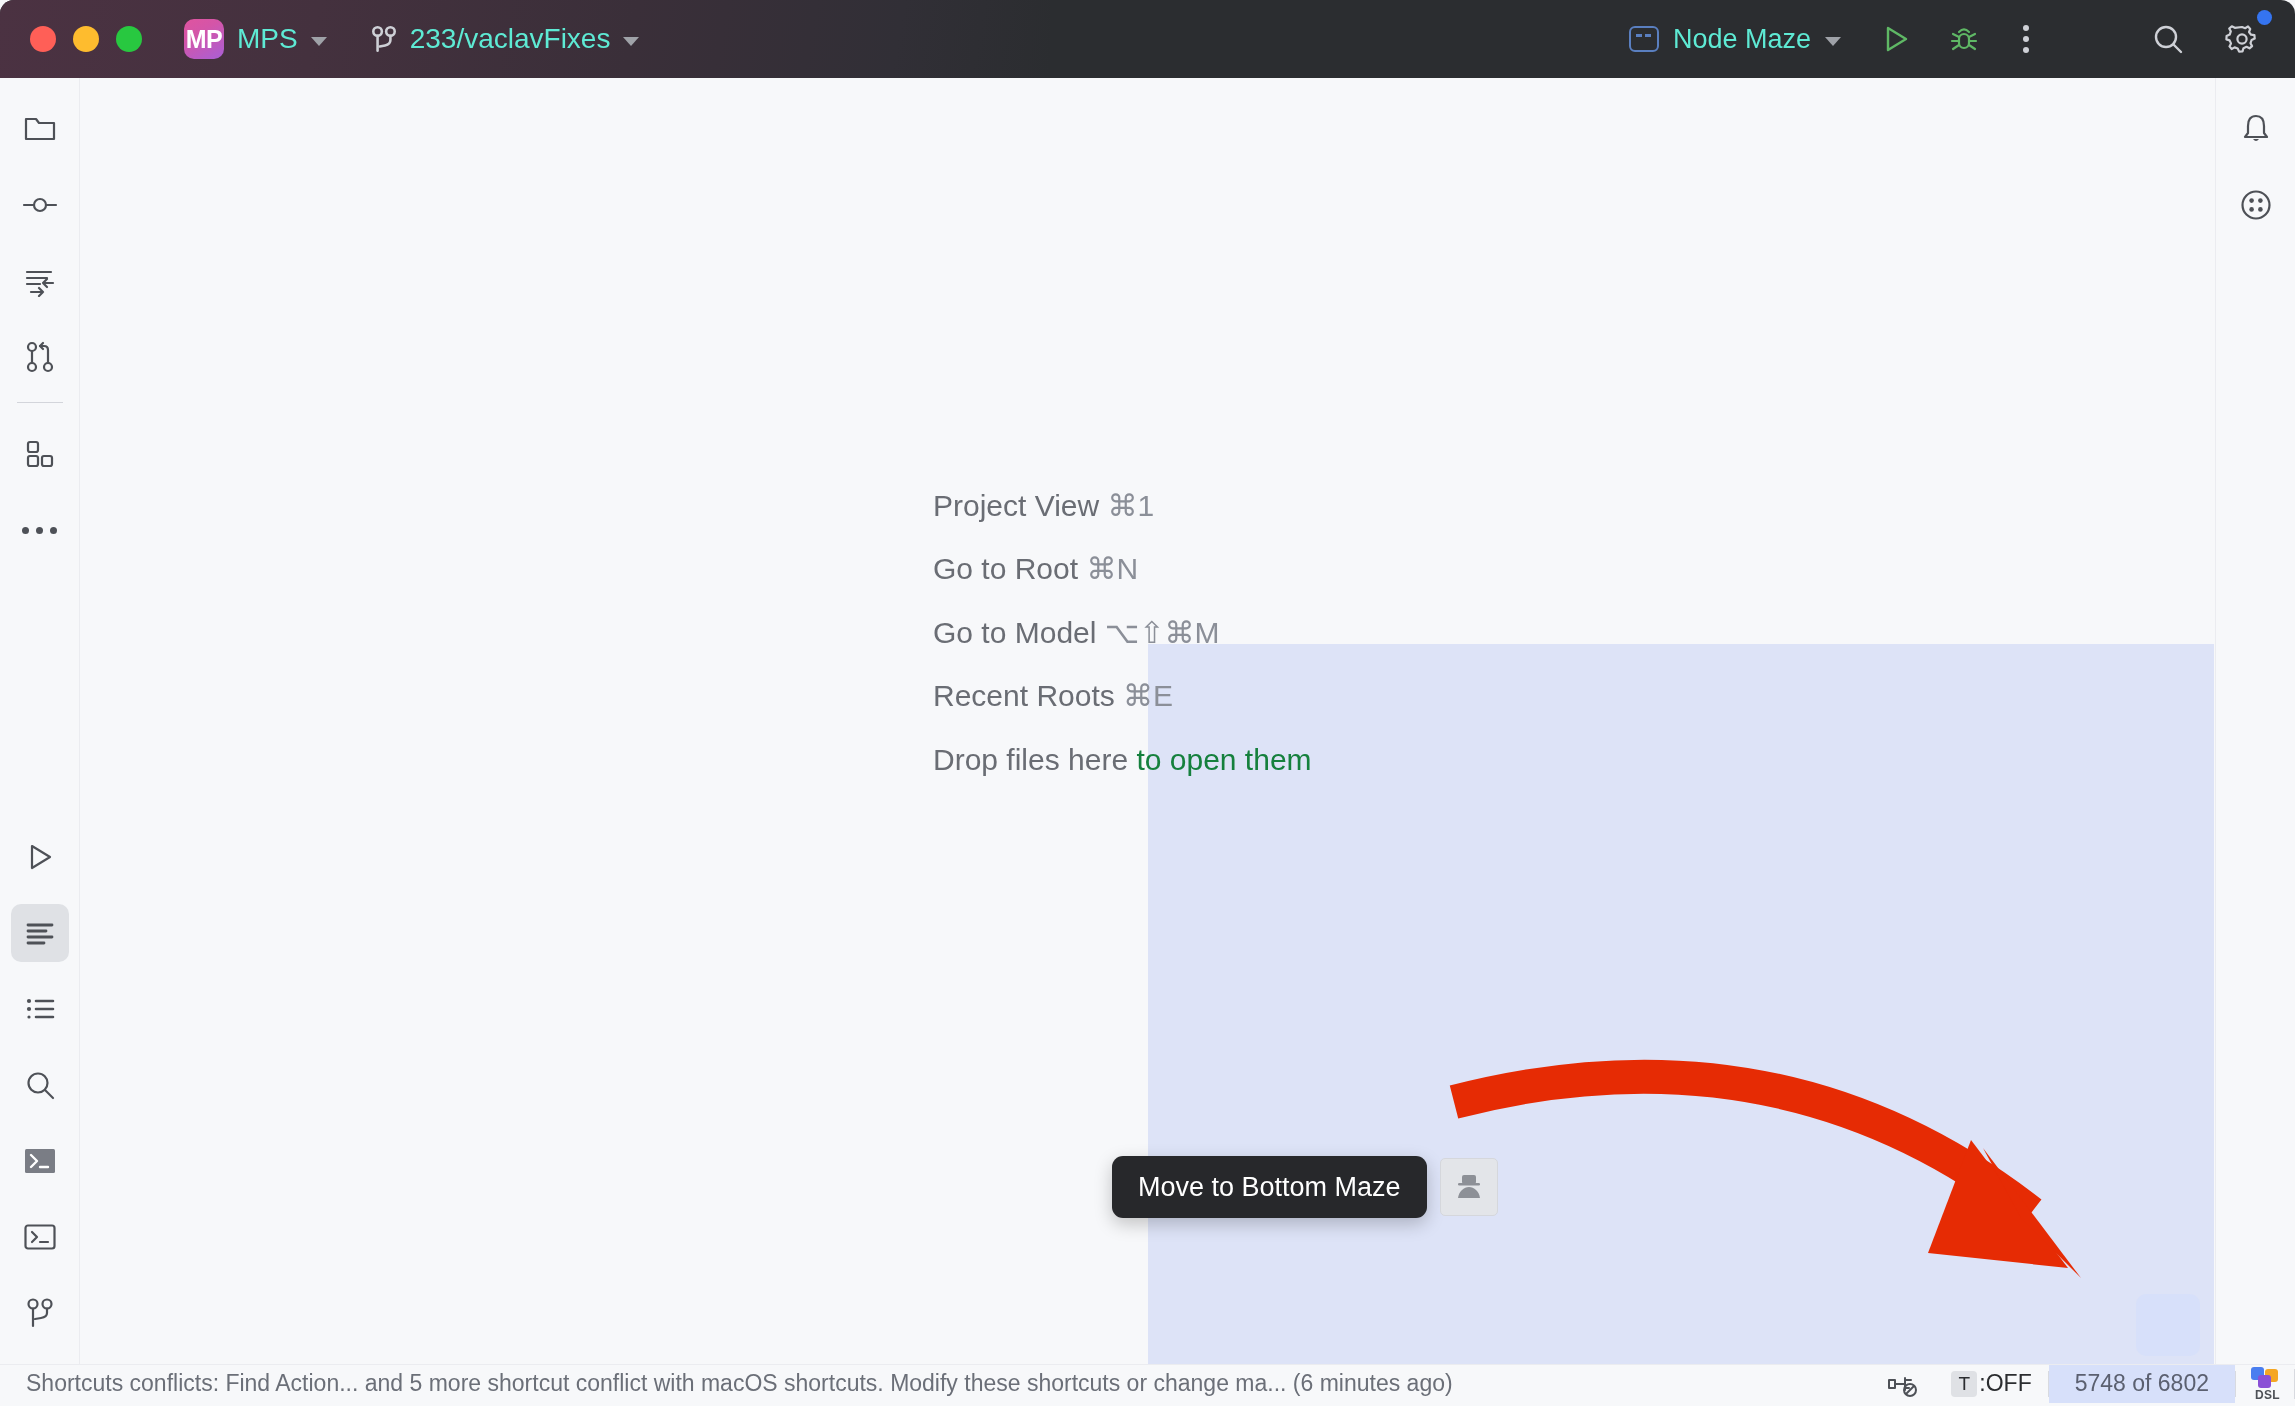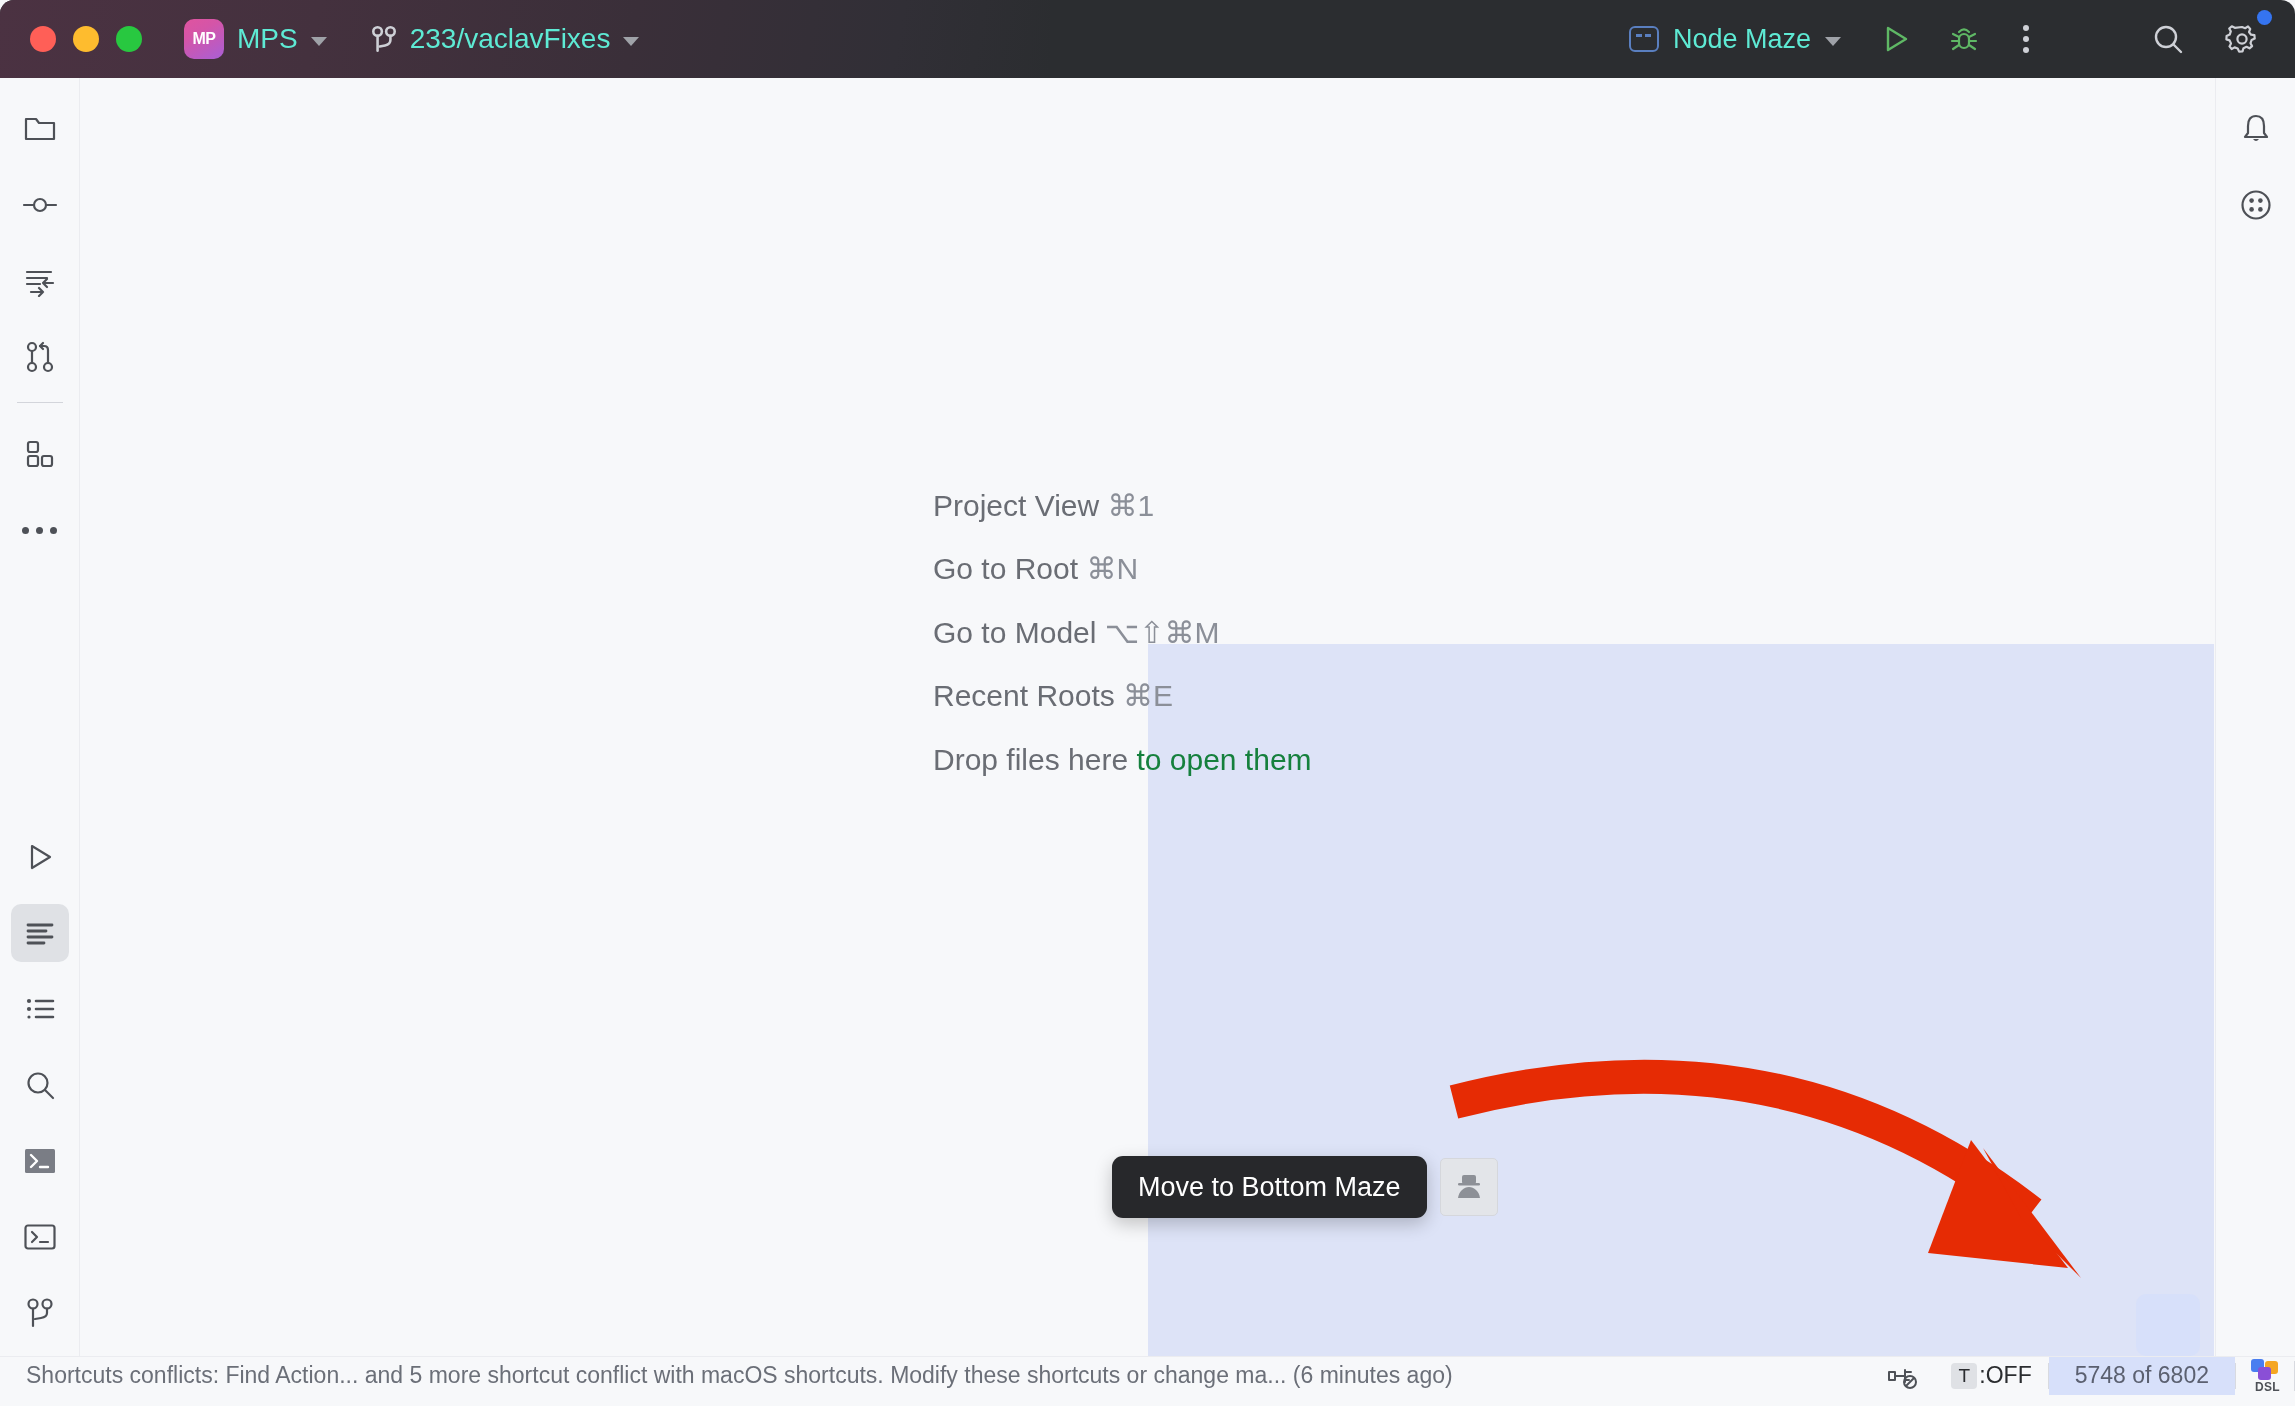--- a/index.html
+++ b/index.html
@@ -58,21 +58,21 @@
     display: flex;
     align-items: center;
     gap: 13px;
     z-index: 2;
   }
   .mps-logo {
     width: 40px; height: 40px;
     border-radius: 10px;
     background: linear-gradient(150deg, #e0549f 0%, #d455a8 35%, #a95fd6 100%);
     color: #ffffff;
-    font-size: 16px;
+    font-size: 25px;
     font-weight: bold;
     display: flex;
     align-items: center;
     justify-content: center;
     letter-spacing: -0.5px;
   }
   .tb-text {
     color: #5eead4;
     font-size: 28px;
     white-space: nowrap;
@@ -249,21 +249,21 @@
   .arrow-svg {
     position: absolute;
     left: 0; top: 0;
     width: 2133px; height: 1290px;
     pointer-events: none;
   }
 
   
   .statusbar {
     position: absolute;
-    bottom: 12px; left: 0;
+    bottom: 4px; left: 0;
     width: 2295px;
     height: 38px;
     background: #f7f8fa;
     border-top: 1px solid #ebecf0;
     display: flex;
     align-items: center;
     border-bottom-left-radius: 14px;
     border-bottom-right-radius: 14px;
   }
   .status-msg {

